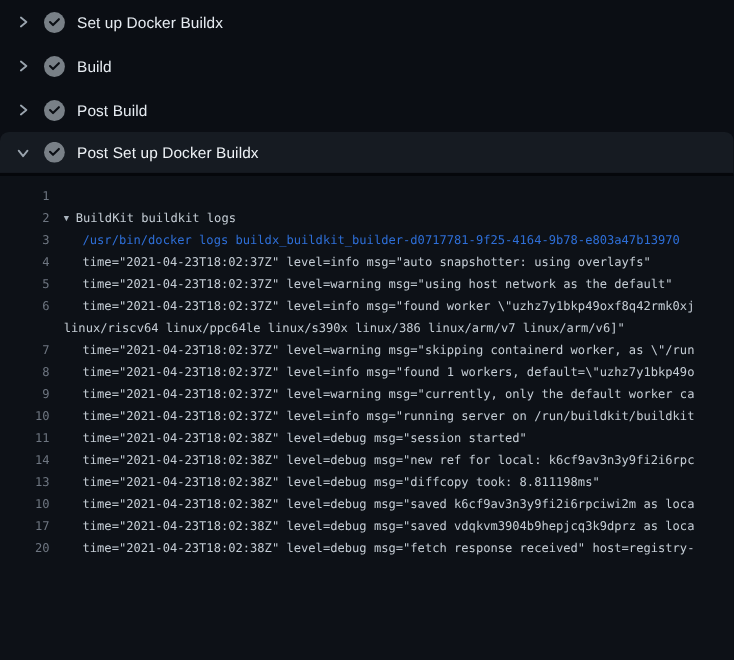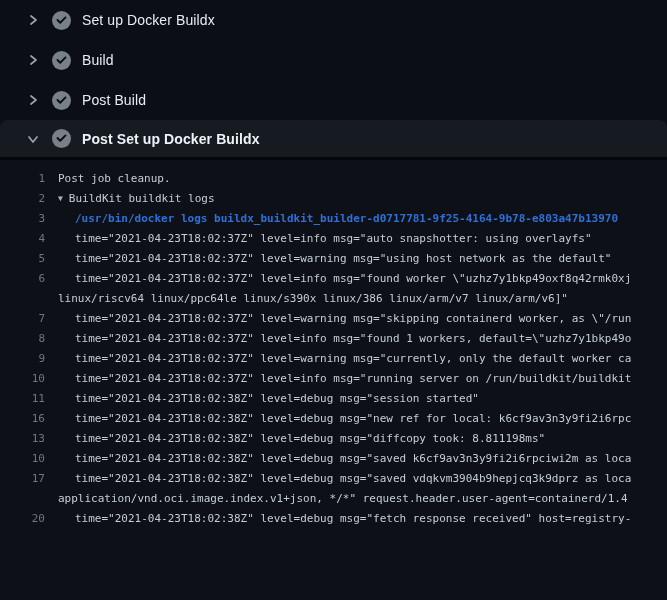--- a/index.html
+++ b/index.html
@@ -7,48 +7,47 @@
     width:667px; height:600px; overflow:hidden;
     background:#0b0e14;
     font-family:"Liberation Sans", sans-serif;
     -webkit-font-smoothing:antialiased;
   }
   .app { width:667px; height:600px; overflow:hidden; }
 
   
   .step {
     height:40px; display:flex; align-items:center;
-    padding:0 24px; cursor:pointer;
+    padding:0 12px; cursor:pointer;
   }
   .step .chev { width:16px; height:16px; display:flex; align-items:center; justify-content:center; color:#9aa4ae; margin-left:1px; }
   .step .check { width:19px; height:19px; display:flex; align-items:center; justify-content:center; margin-left:11px; }
   .step .step-label { margin-left:11px; font-size:14px; color:#e7ecf2; letter-spacing:.1px; }
   .step.expanded {
     height:37px; background:#161b22;
     border-radius:8px 8px 0 0;
     border-bottom:3px solid #05070b;
-    font-weight:bold;
   }
   .step.expanded .chev svg { transform:rotate(90deg); }
   .step.expanded .step-label { color:#eef2f6; }
 
   
   .log {
     background:#0d1117; height:431px; padding-top:9px; overflow:hidden;
     font-family:"DejaVu Sans Mono","Liberation Mono",monospace;
     font-size:11px;
   }
   .log-row { display:flex; height:20px; line-height:20px; white-space:pre; overflow:hidden; width:667px; }
   .log-num {
     flex:0 0 45px; text-align:right; color:#6e7681;
     user-select:none; cursor:pointer;
   }
   .log-text { padding-left:13px; color:#c5cdd5; }
   .log-row.kind-log .log-text { padding-left:30px; }
-  .log-row.kind-command .log-text { padding-left:30px; color:#2e6fd8; font-weight:bold; }
+  .log-row.kind-command .log-text { padding-left:30px; color:#2e6fd8; font-weight:normal; }
   .log-row.kind-group { cursor:pointer; }
   .log-row.kind-group .tri {
     display:inline-block; font-size:8px; color:#aab4be;
     margin-right:6px; transform:translateY(-1px);
   }
 </style>
 </head>
 <body>
 
 <div class="app">
@@ -109,21 +108,20 @@
         <circle cx="8" cy="8" r="8" fill="#798087"></circle>
         <path d="M11.4 5.4L6.9 9.9 4.6 7.6" fill="none" stroke="#0b0e14" stroke-width="1.6" stroke-linecap="round" stroke-linejoin="round"></path>
       </svg>
     </span>
     <span class="step-label">Post Set up Docker Buildx</span>
   </div>
 </div>
   <div id="log" class="log">
   <div class="log-row kind-plain">
     <span class="log-num">1</span>
-    <span class="log-text">Post job cleanup.</span>
   </div>
 
   <div class="log-row kind-group">
     <span class="log-num">2</span>
     <span class="log-text"><span class="tri">▼</span><span>BuildKit buildkit logs</span></span>
   </div>
 
   <div class="log-row kind-command">
     <span class="log-num">3</span>
     <span class="log-text">/usr/bin/docker logs buildx_buildkit_builder-d0717781-9f25-4164-9b78-e803a47b13970</span>
@@ -168,21 +166,21 @@
     <span class="log-num">10</span>
     <span class="log-text">time="2021-04-23T18:02:37Z" level=info msg="running server on /run/buildkit/buildkit</span>
   </div>
 
   <div class="log-row kind-log">
     <span class="log-num">11</span>
     <span class="log-text">time="2021-04-23T18:02:38Z" level=debug msg="session started"</span>
   </div>
 
   <div class="log-row kind-log">
-    <span class="log-num">16</span>
+    <span class="log-num">14</span>
     <span class="log-text">time="2021-04-23T18:02:38Z" level=debug msg="new ref for local: k6cf9av3n3y9fi2i6rpc</span>
   </div>
 
   <div class="log-row kind-log">
     <span class="log-num">13</span>
     <span class="log-text">time="2021-04-23T18:02:38Z" level=debug msg="diffcopy took: 8.811198ms"</span>
   </div>
 
   <div class="log-row kind-log">
     <span class="log-num">10</span>
@@ -191,23 +189,19 @@
 
 
 
   <div class="log-row kind-log">
     <span class="log-num">17</span>
     <span class="log-text">time="2021-04-23T18:02:38Z" level=debug msg="saved vdqkvm3904b9hepjcq3k9dprz as loca</span>
   </div>
 
 
 
-  <div class="log-row kind-wrap">
-    <span class="log-num"></span>
-    <span class="log-text">application/vnd.oci.image.index.v1+json, */*" request.header.user-agent=containerd/1.4</span>
-  </div>
 
   <div class="log-row kind-log">
     <span class="log-num">20</span>
     <span class="log-text">time="2021-04-23T18:02:38Z" level=debug msg="fetch response received" host=registry-</span>
   </div>
 </div>
 </div>
 
 </body></html>

